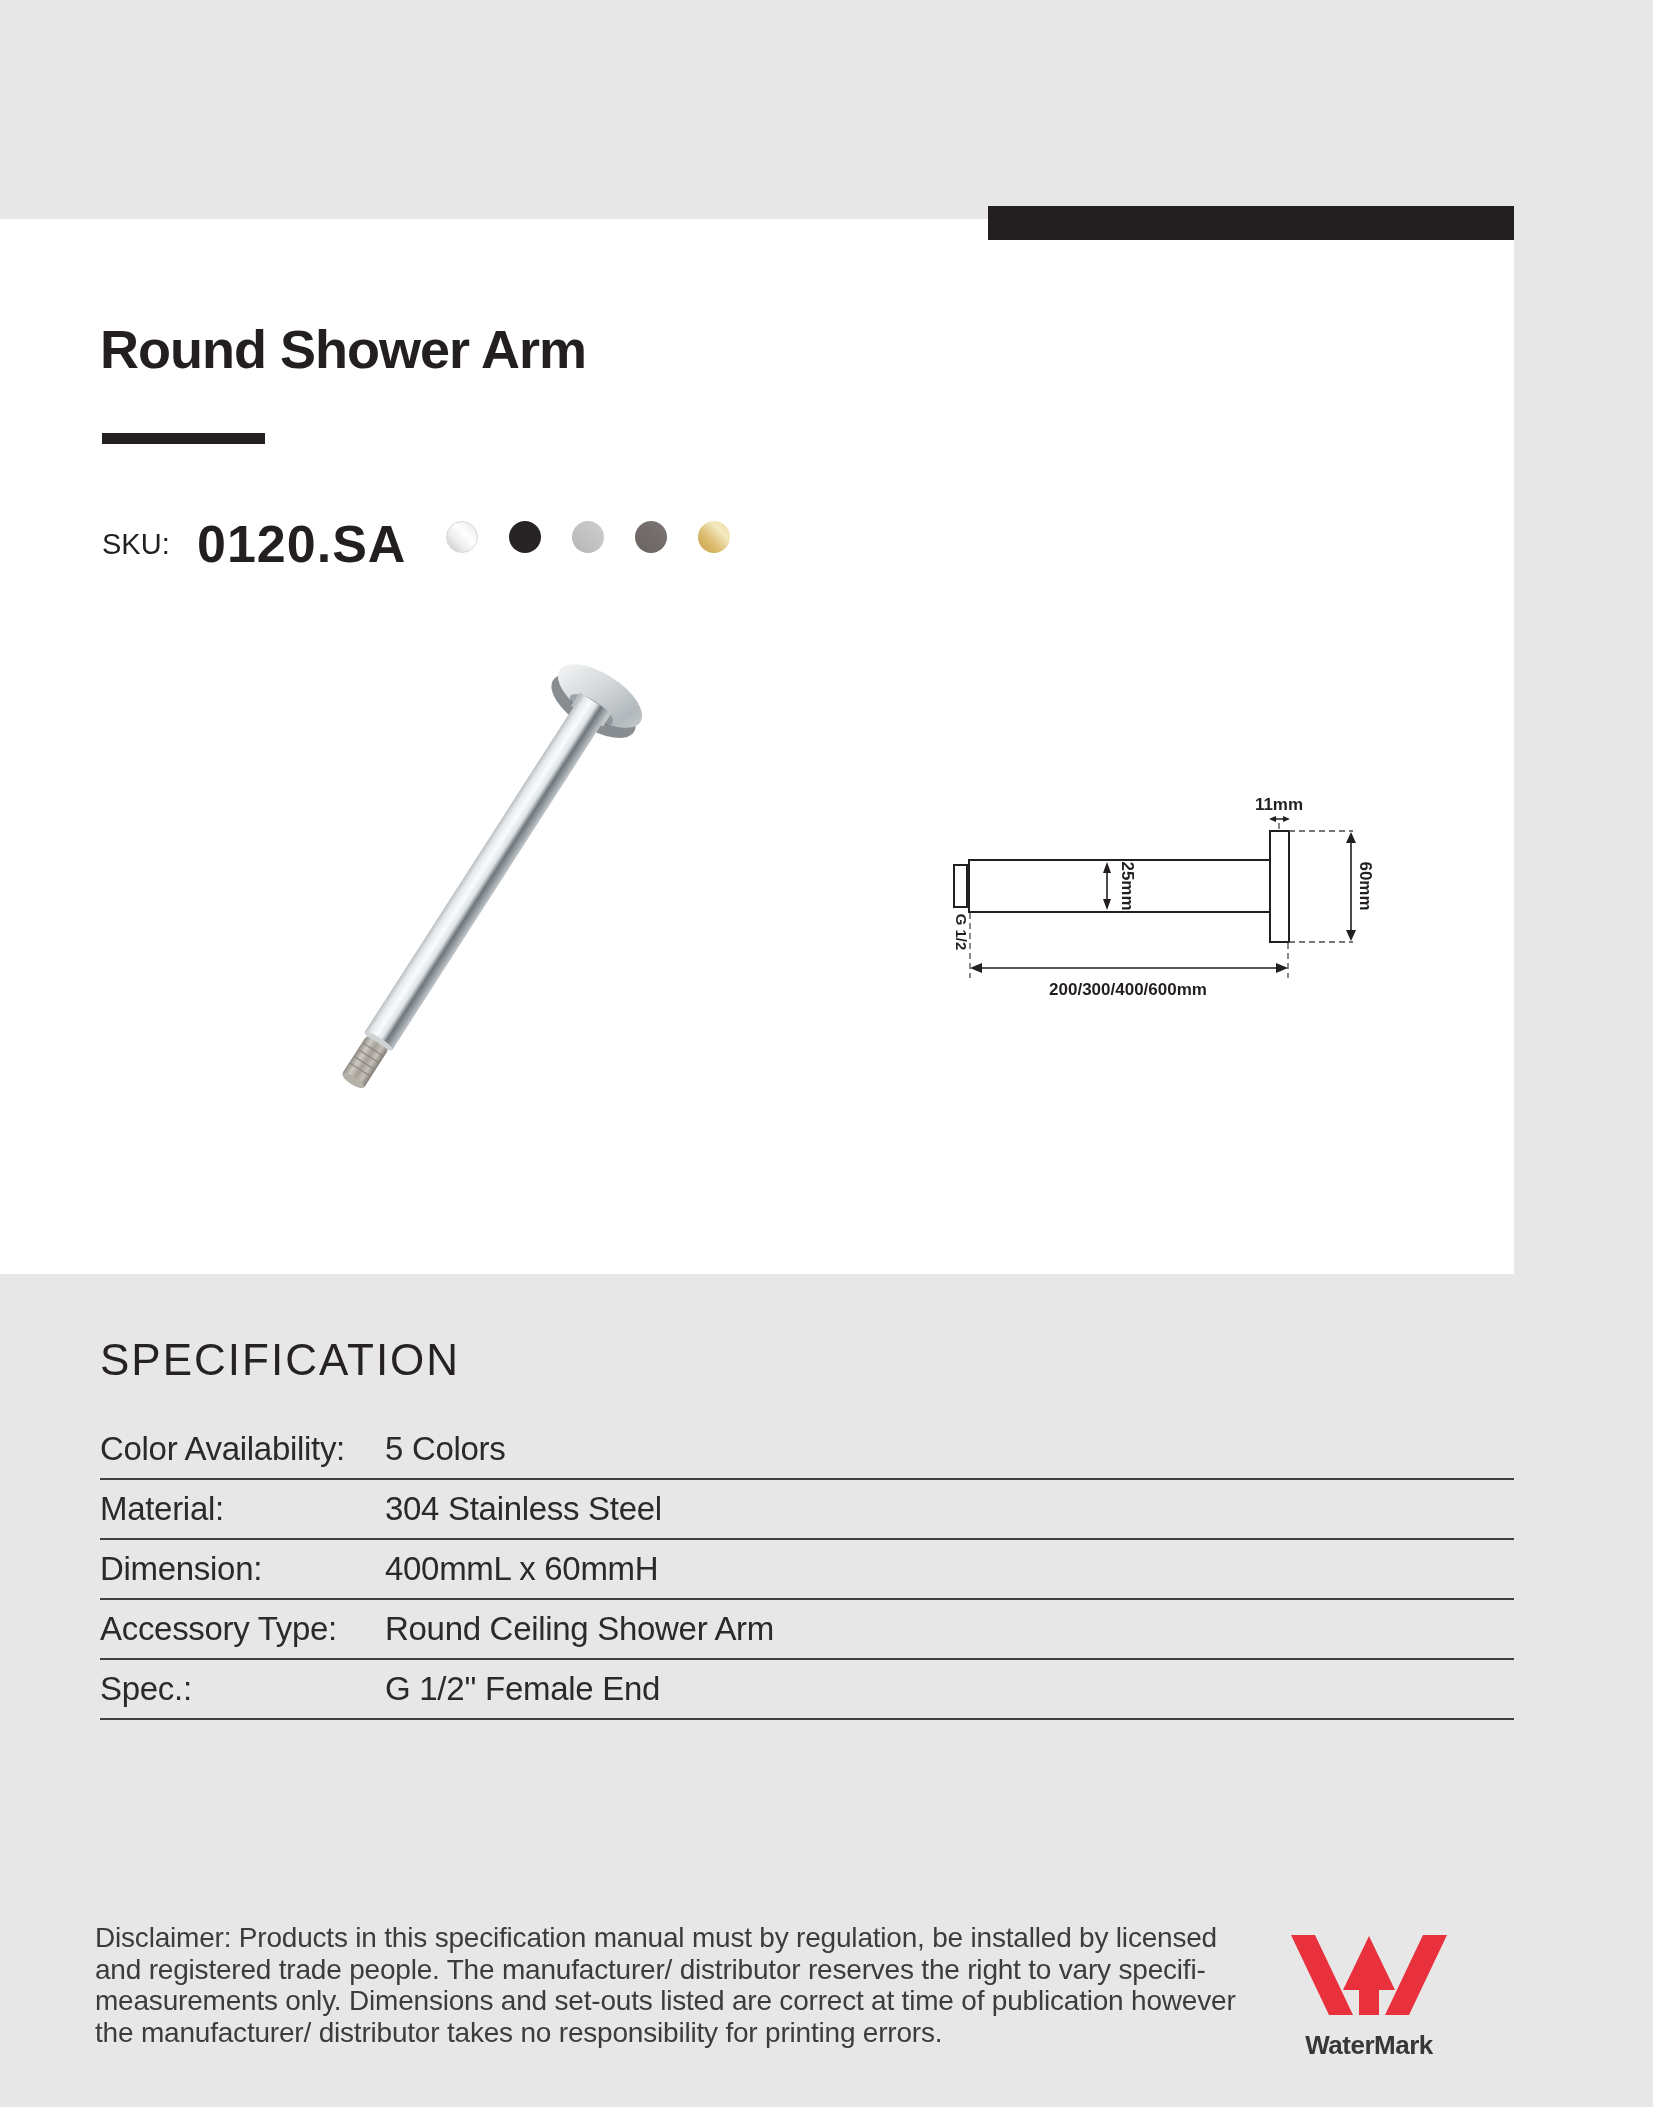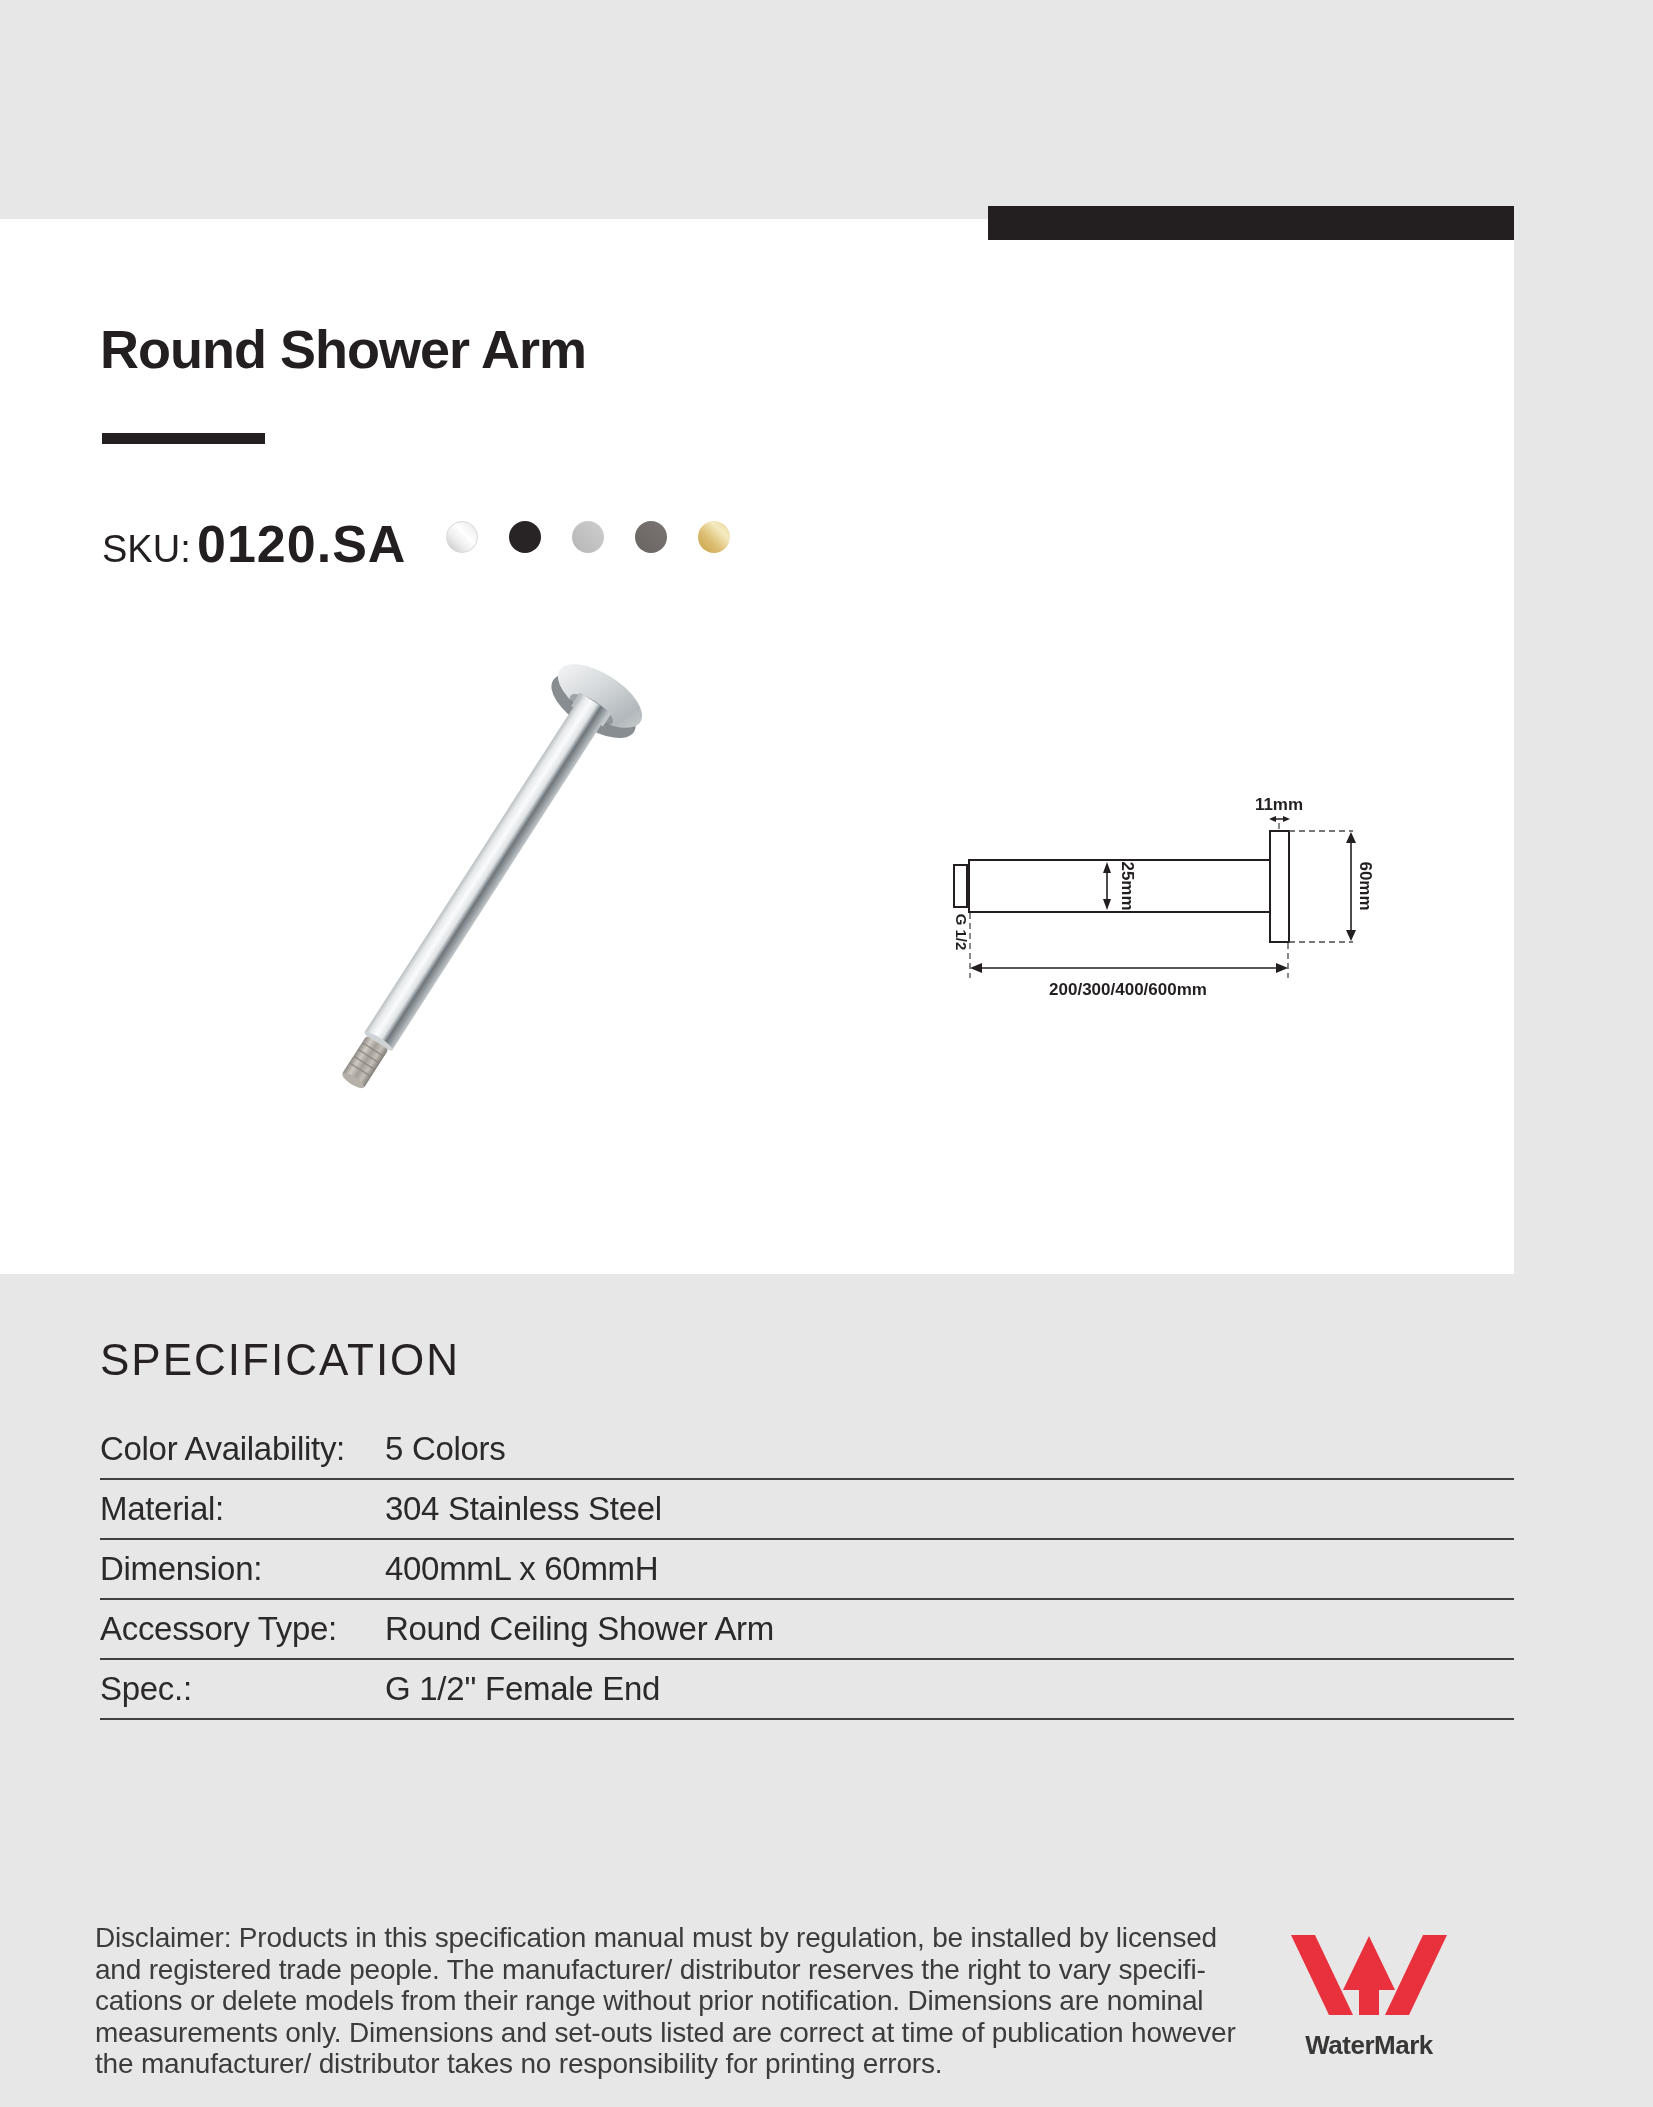--- a/index.html
+++ b/index.html
@@ -6,21 +6,21 @@
   .canvas{
     position:relative;width:1514px;height:2107px;overflow:hidden;
     background:#e8e7e8;font-family:"Liberation Sans",sans-serif;color:#231f20;
   }
   .page{position:absolute;left:0;top:219px;width:1555px;height:1055px;background:#ffffff;}
   .black-bar{position:absolute;left:988px;top:206px;width:665px;height:34px;background:#231f20;}
 
   .title{position:absolute;left:100px;top:318px;font-size:54px;font-weight:bold;letter-spacing:-1px;color:#231f20;white-space:nowrap;}
   .title-underline{position:absolute;left:102px;top:433px;width:163px;height:11px;background:#231f20;}
 
-  .sku-label{position:absolute;left:102px;top:528px;font-size:38px;color:#231f20;}
+  .sku-label{position:absolute;left:102px;top:528px;font-size:29px;color:#231f20;}
   .sku-value{position:absolute;left:197px;top:514px;font-size:52px;font-weight:bold;letter-spacing:1px;color:#231f20;}
   .dots{position:absolute;left:446px;top:521px;display:flex;gap:31px;}
   .dot{width:32px;height:32px;border-radius:50%;}
   .dot-chrome{background:linear-gradient(45deg,#c2c2c2 0%,#ededed 35%,#ffffff 60%,#e5e5e5 100%);border:1px solid #d8d8d8;box-sizing:border-box;}
   .dot-black{background:#282425;}
   .dot-nickel{background:linear-gradient(45deg,#b6b5b5 0%,#c6c5c5 60%,#cecdcd 100%);}
   .dot-gunmetal{background:linear-gradient(45deg,#6a6563 0%,#736e6c 60%,#7b7674 100%);}
   .dot-gold{background:linear-gradient(45deg,#c79f44 0%,#ddc075 40%,#f4eac0 70%,#e9d694 100%);}
 
   .photo-svg{position:absolute;left:250px;top:620px;}
@@ -169,21 +169,20 @@
     </div>
     <div class="spec-row">
       <div class="lbl">Spec.:</div>
       <div class="val">G 1/2'' Female End</div>
     </div>
   </div>
 
   <div class="disclaimer">
     <div class="disc-line">Disclaimer: Products in this specification manual must by regulation, be installed by licensed</div>
     <div class="disc-line">and registered trade people. The manufacturer/ distributor reserves the right to vary specifi-</div>
-    <div class="disc-line">cations or delete models from their range without prior notification. Dimensions are nominal</div>
     <div class="disc-line">measurements only. Dimensions and set-outs listed are correct at time of publication however</div>
     <div class="disc-line">the manufacturer/ distributor takes no responsibility for printing errors.</div>
   </div>
 
   <div class="watermark">
     <svg class="wm-svg" width="160" height="92" viewBox="0 0 160 88">
       <g fill="#e8313c">
         <polygon points="2,3 26,3 64,83 40,83"></polygon>
         <polygon points="134,3 158,3 120,83 96,83"></polygon>
         <polygon points="80,4 106,58 90,58 90,83 70,83 70,58 54,58"></polygon>

